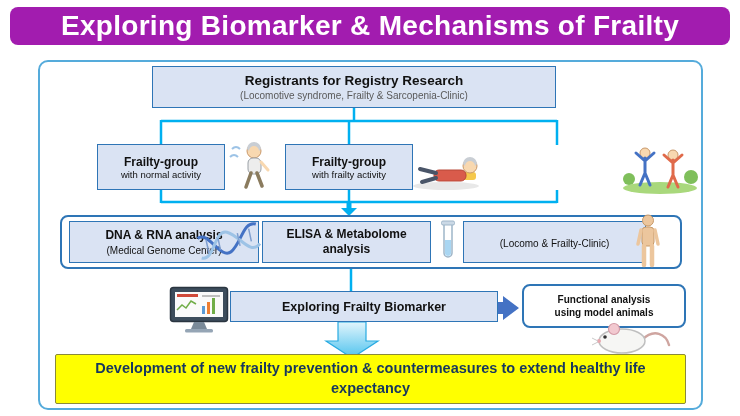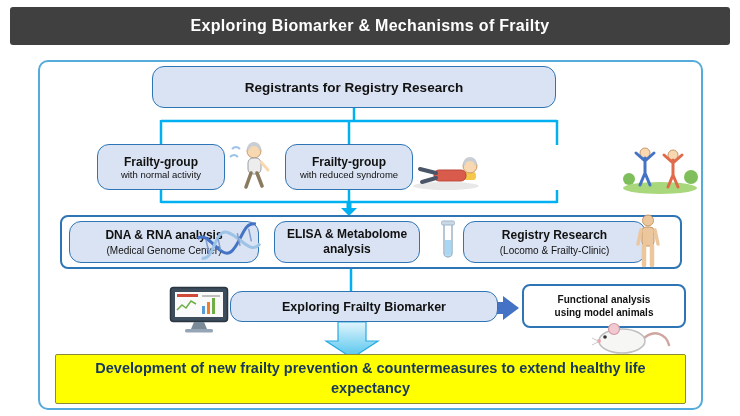--- a/index.html
+++ b/index.html
@@ -1,39 +1,39 @@
 <!DOCTYPE html>
 <html><head>
 <meta charset="utf-8">
 <style>
   *{box-sizing:border-box;margin:0;padding:0}
   body{background:#ffffff;font-family:"Liberation Sans",sans-serif}
   .stage{position:relative;width:740px;height:416px;background:#fff;overflow:hidden}
   .abs{position:absolute}
-  .banner{left:10px;top:7px;width:720px;height:38px;background:#404040;color:#fff;
+  .banner{left:10px;top:7px;width:720px;height:38px;background:#a21caf;color:#fff;
           display:flex;align-items:center;justify-content:center;
-          font-size:16px;font-weight:bold;letter-spacing:.3px;border-radius:3px}
+          font-size:28px;font-weight:bold;letter-spacing:.3px;border-radius:8px}
   .outer{left:38px;top:60px;width:665px;height:350px;border:2.5px solid #55ABDB;
          border-radius:10px;background:#fff}
   .connectors{left:0;top:0;width:740px;height:416px;pointer-events:none}
-  .fillbox{background:#DAE3F3;border:1.5px solid #2E75B6;border-radius:12px;
+  .fillbox{background:#DAE3F3;border:1.5px solid #2E75B6;border-radius:0;
            display:flex;flex-direction:column;align-items:center;justify-content:center;
            text-align:center;color:#111}
   .reg{left:152px;top:66px;width:404px;height:42px}
   .reg .t{font-size:13.5px;font-weight:bold}
   .reg .s{font-size:10px;color:#595959;margin-top:2px}
   .group{width:128px;height:46px}
   .g1{left:97px;top:144px}.g2{left:285px;top:144px}.g3{left:493px;top:144px}
   .group .t{font-size:12px;font-weight:bold}
   .group .s{font-size:9.5px;}
   .sub:empty,.s:empty{display:none}
   .midwrap{left:60px;top:215px;width:622px;height:54px;border:2px solid #2E75B6;
            border-radius:8px;background:#fff}
   .an{height:42px;top:221px}
-  .a1{left:69px;width:190px}.a2{left:274px;width:146px}.a3{left:463px;width:183px}
+  .a1{left:69px;width:190px}.a2{left:262px;width:169px}.a3{left:463px;width:183px}
   .an .t{font-size:12px;font-weight:bold;line-height:1.25;padding:0 4px}
   .an .s{font-size:10px;margin-top:2px}
   .bio{left:230px;top:291px;width:268px;height:31px;font-size:12.5px;font-weight:bold}
   .func{left:522px;top:284px;width:164px;height:44px;background:#fff;border:2px solid #2E75B6;
         border-radius:8px;display:flex;align-items:center;justify-content:center;
         text-align:center;font-size:10px;font-weight:bold;line-height:1.35;padding:0 21px;color:#111}
   .outcome{left:55px;top:354px;width:631px;height:50px;background:#FFFF00;border:1.2px solid #8a8a3a;
            display:flex;align-items:center;justify-content:center;text-align:center;
            font-size:14.5px;font-weight:bold;color:#17375E;line-height:1.35;padding:0 14px;border-radius:2px}
   .icon{position:absolute}
@@ -75,29 +75,30 @@
       <line x1="349" y1="202" x2="349" y2="209" stroke-width="5"></line>
       <line x1="351" y1="267" x2="351" y2="291"></line>
     </g>
     <polygon points="341,208 357,208 349,216" fill="#00B0F0"></polygon>
     <polygon points="482,302 503,302 503,296 519,308 503,320 503,314 482,314" fill="#4472C4"></polygon>
     <polygon points="338,322 366,322 366,341 378,341 352,358 326,341 338,341" fill="url(#gdown)" stroke="#29ABE2" stroke-width="1.2"></polygon>
   </svg>
 
   <div class="abs fillbox reg">
     <div class="t">Registrants for Registry Research</div>
+    <div class="s">(Locomotive syndrome, Frailty &amp; Sarcopenia-Clinic)</div>
   </div>
 
   <div class="abs fillbox group g1">
     <div class="t">Frailty-group</div>
     <div class="s sub">with normal activity</div>
   </div>
   <div class="abs fillbox group g2">
     <div class="t">Frailty-group</div>
-    <div class="s sub">with reduced syndrome</div>
+    <div class="s sub">with frailty activity</div>
   </div>
 
   <svg class="icon i-walk" viewBox="0 0 48 52">
     <path d="M6,9 Q10,5 14,9 M4,17 Q8,13 12,17" stroke="#9DC3E6" stroke-width="2" fill="none"></path>
     <circle cx="28" cy="11" r="7" fill="#F8D8B0" stroke="#C9996B"></circle>
     <path d="M21,9 A7,7 0 0 1 35,9 L33,11 A5,5 0 0 0 23,11 Z" fill="#C9CED4"></path>
     <rect x="22" y="18" width="13" height="16" rx="5" fill="#EDEDED" stroke="#9AA0A6"></rect>
     <path d="M25,33 L20,47 M31,33 L36,46" stroke="#8A7B5E" stroke-width="3.5" stroke-linecap="round" fill="none"></path>
     <path d="M35,22 L42,30" stroke="#F8D8B0" stroke-width="3" stroke-linecap="round"></path>
   </svg>
@@ -124,21 +125,20 @@
   <div class="abs midwrap"></div>
 
   <div class="abs fillbox an a1">
     <div class="t">DNA &amp; RNA analysis</div>
     <div class="s sub">(Medical Genome Center)</div>
   </div>
   <div class="abs fillbox an a2">
     <div class="t">ELISA &amp; Metabolome analysis</div>
   </div>
   <div class="abs fillbox an a3">
-    <div class="t">Registry Research</div>
     <div class="s sub">(Locomo &amp; Frailty-Clinic)</div>
   </div>
 
   <svg class="icon i-dna" viewBox="0 0 64 36">
     <path d="M2,8 C14,2 20,34 32,28 C44,22 50,0 62,6" stroke="#4472C4" stroke-width="3" fill="none"></path>
     <path d="M2,28 C14,34 20,2 32,8 C44,14 50,36 62,26" stroke="#9DC3E6" stroke-width="3" fill="none"></path>
     <path d="M10,11 L10,25 M22,12 L22,24 M42,11 L42,24 M54,9 L54,22" stroke="#7F9FD0" stroke-width="1.5"></path>
   </svg>
 
   <svg class="icon i-tube" viewBox="0 0 20 44">

